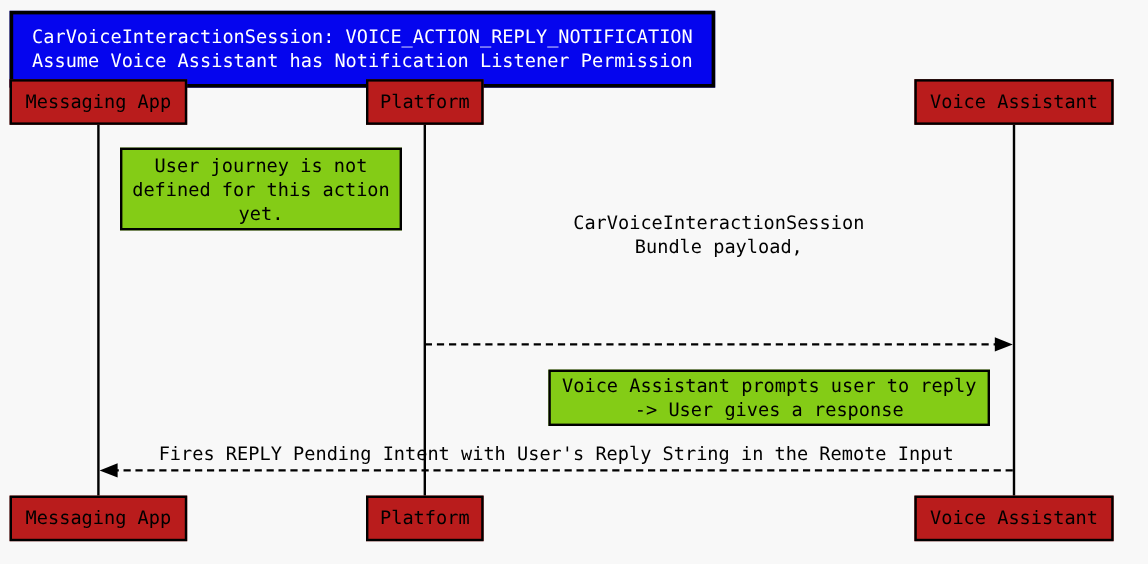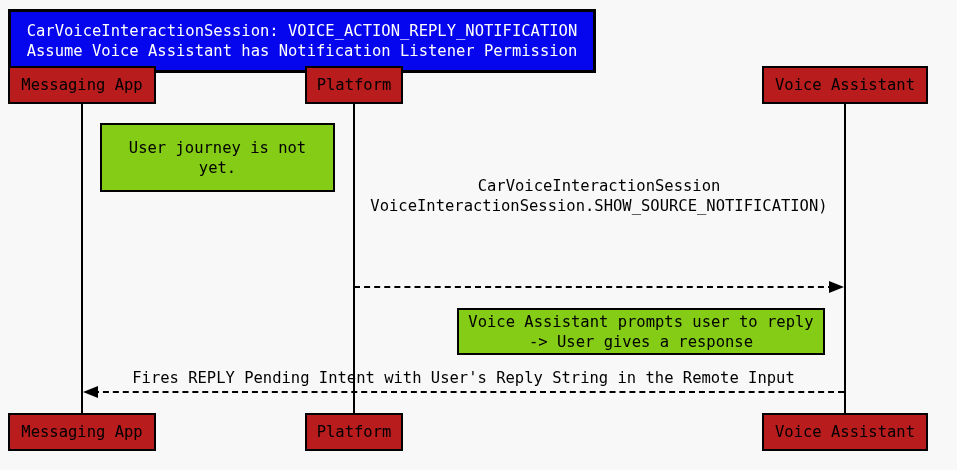--- a/index.html
+++ b/index.html
@@ -108,26 +108,27 @@
 </div>
 <div class="abs actor-box" id="actor-plat-top">
   <span>Platform</span>
 </div>
 <div class="abs actor-box" id="actor-va-top">
   <span>Voice Assistant</span>
 </div>
 
 <div class="abs note" id="note-1">
   <div>User journey is not</div>
+  <div>defined for this action</div>
   <div>yet.</div>
 </div>
 
 <div class="abs msg-label" id="msg-1-label">
   <div>CarVoiceInteractionSession</div>
-  <div>VoiceInteractionSession.SHOW_SOURCE_NOTIFICATION)</div>
+  <div>Bundle payload,</div>
 </div>
 
 <div class="abs arrow" id="arrow-1">
   <span class="arrow-line"></span>
   <span class="arrow-head right"></span>
 </div>
 
 <div class="abs note" id="note-2">
   <div>Voice Assistant prompts user to reply</div>
   <div>-&gt; User gives a response</div>

